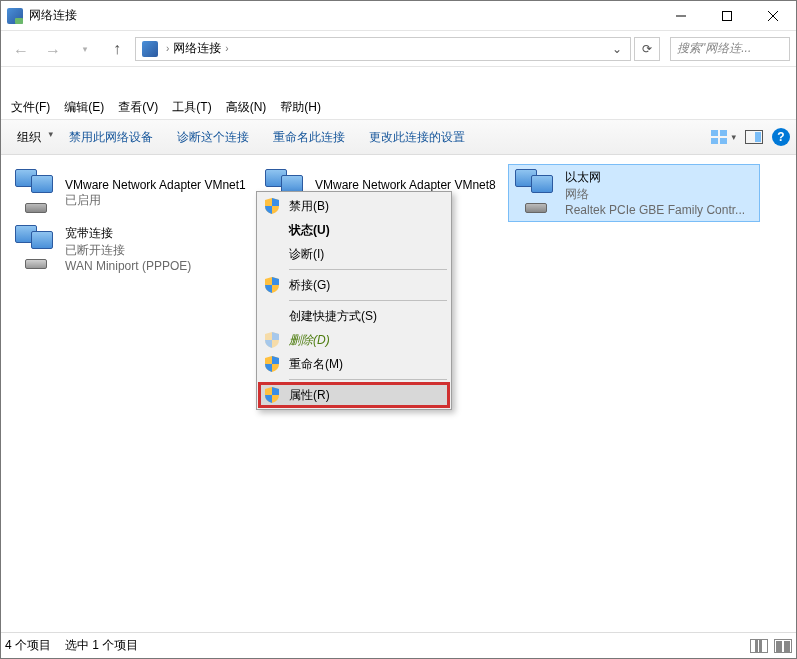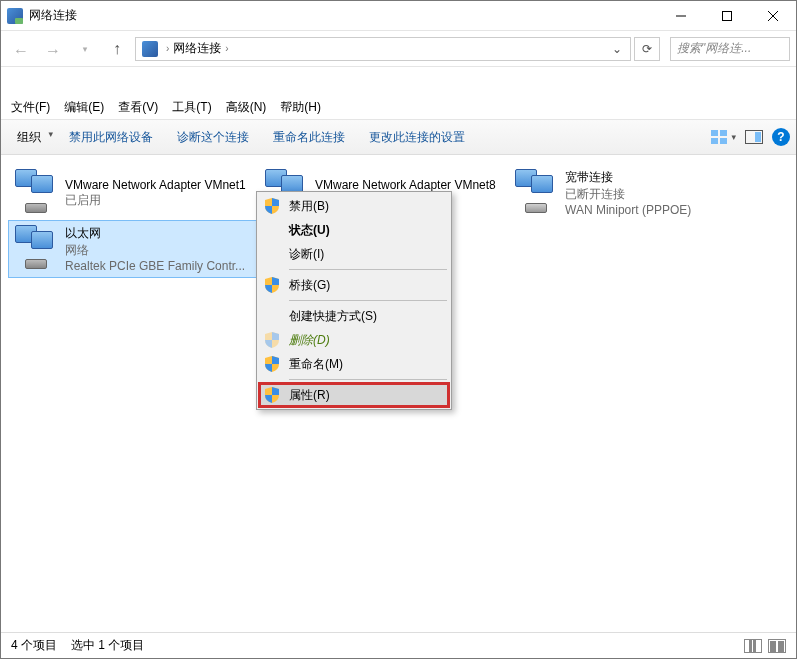--- a/index.html
+++ b/index.html
@@ -43,21 +43,21 @@
 .net-status { color: #6a6a6a; }
 .net-device { color: #6a6a6a; white-space: nowrap; overflow: hidden; }
 .context-menu { position: absolute; top: 190px; left: 255px; width: 196px; background: #f0f0f0; border: 1px solid #a0a0a0; box-shadow: 3px 3px 6px rgba(0,0,0,0.25); padding: 2px; }
 .ctx-item { height: 24px; display: flex; align-items: center; padding-left: 30px; position: relative; }
 .ctx-item.highlighted { outline: 3px solid #d03030; outline-offset: -2px; background: #d8d8d8; }
 .ctx-item.bold { font-weight: bold; text-align: right; }
 .ctx-item.disabled { color: #4d7c0f; font-style: italic; }
 .ctx-sep { height: 1px; background: #c0c0c0; margin: 3px 2px 3px 30px; }
 .shield { position: absolute; left: 6px; width: 14px; height: 16px; }
 .shield svg { width: 14px; height: 16px; }
-.statusbar { position: absolute; bottom: 0; left: 0; right: 0; height: 26px; border-top: 1px solid #ddd; display: flex; align-items: center; padding: 0 10px; gap: 14px; }
+.statusbar { position: absolute; bottom: 0; left: 0; right: 0; height: 26px; border-top: 1px solid #ddd; display: flex; align-items: center; padding: 0 4px; gap: 14px; }
 .status-right { margin-left: auto; display: flex; gap: 6px; }
 .sm-icon { width: 18px; height: 14px; border: 1px solid #888; position: relative; }
 .sm-icon::before { content: ""; position: absolute; }
 .sm-icon.details::before { width: 3px; height: 100%; left: 4px; background: #888; box-shadow: 4px 0 #888; }
 .sm-icon.large::before { width: 6px; height: 6px; left: 1px; top: 1px; background: #888; box-shadow: 8px 0 #888, 0 6px #888, 8px 6px #888; }
 </style>
 </head>
 <body>
 
 <div class="titlebar">
@@ -154,42 +154,42 @@
     <div class="net-icon">
         <div class="monitor m1"></div>
         <div class="monitor m2"></div>
         <div class="plug"></div>
       </div>
     <div class="net-info">
       <div class="net-name">VMware Network Adapter VMnet8</div>
       <div class="net-status">已启用</div>
     </div>
   </div>
+  <div class="net-item selected">
+    <div class="net-icon">
+        <div class="monitor m1"></div>
+        <div class="monitor m2"></div>
+        <div class="plug"></div>
+      </div>
+    <div class="net-info">
+      <div class="net-name">以太网</div>
+      <div class="net-status">网络</div>
+      <div class="net-device">Realtek PCIe GBE Family Contr...</div>
+    </div>
+  </div>
   <div class="net-item">
     <div class="net-icon broadband-icon">
         <div class="monitor m1"></div>
         <div class="monitor m2"></div>
         <div class="plug"></div>
       </div>
     <div class="net-info">
       <div class="net-name">宽带连接</div>
       <div class="net-status">已断开连接</div>
       <div class="net-device">WAN Miniport (PPPOE)</div>
-    </div>
-  </div>
-  <div class="net-item selected">
-    <div class="net-icon">
-        <div class="monitor m1"></div>
-        <div class="monitor m2"></div>
-        <div class="plug"></div>
-      </div>
-    <div class="net-info">
-      <div class="net-name">以太网</div>
-      <div class="net-status">网络</div>
-      <div class="net-device">Realtek PCIe GBE Family Contr...</div>
     </div>
   </div>
 </div>
 
 <div class="context-menu">
   <div class="ctx-item">
     <span class="shield"><svg viewBox="0 0 14 16">
           <path d="M7 0 L14 2 L14 8 Q14 14 7 16 Q0 14 0 8 L0 2 Z" fill="#ffc040"></path>
           <path d="M7 0 L14 2 L14 8 L7 8 Z" fill="#3a8ee6"></path>
           <path d="M7 8 L7 16 Q0 14 0 8 Z" fill="#3a8ee6"></path>

